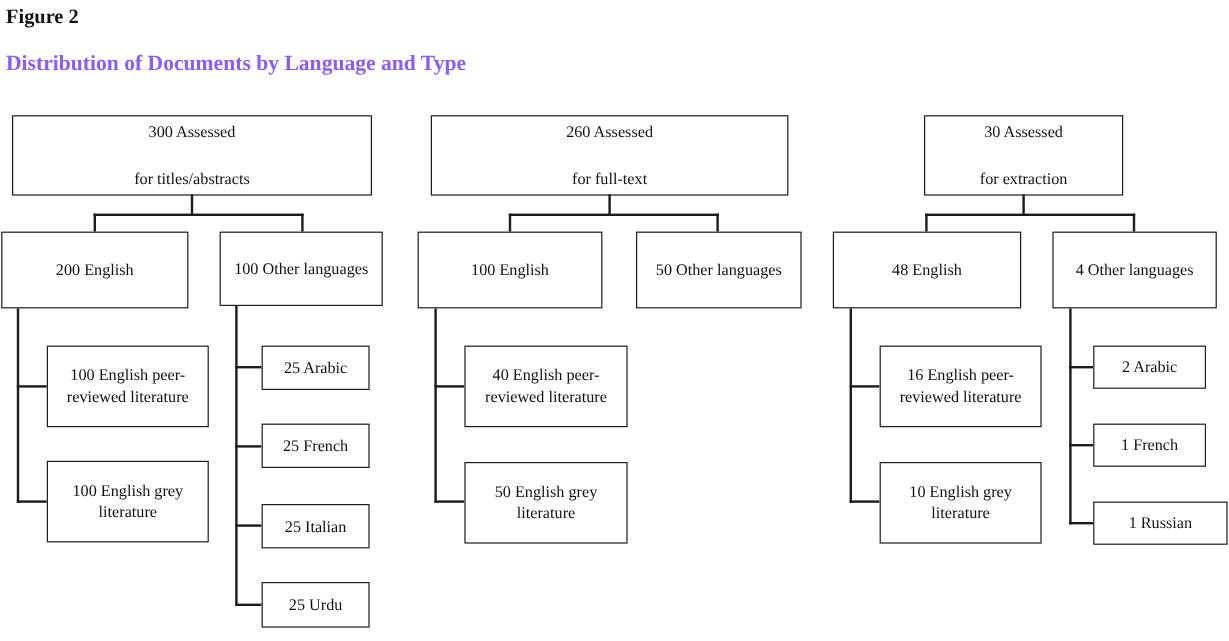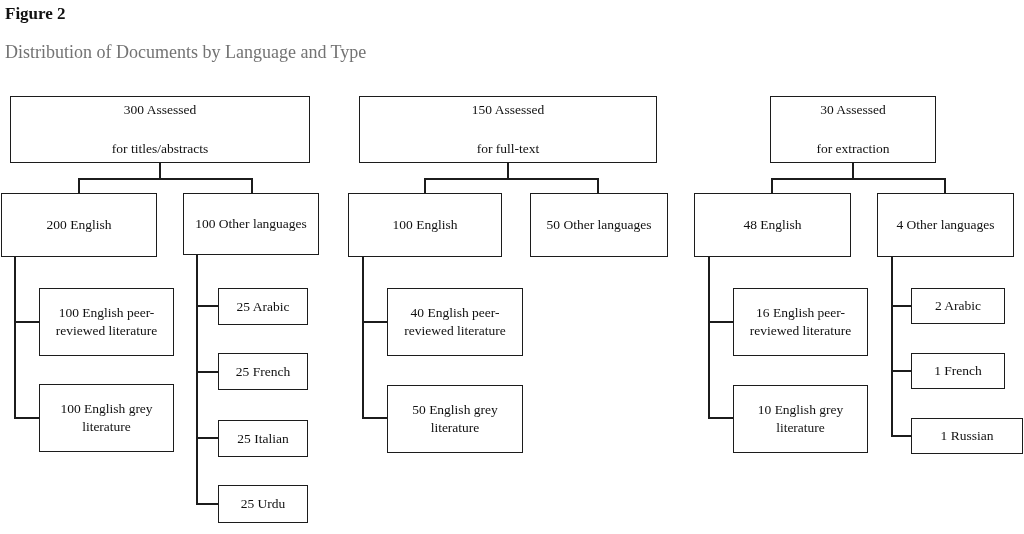--- a/index.html
+++ b/index.html
@@ -23,22 +23,22 @@
     top: 4px;
     font-size: 17px;
     font-weight: bold;
     color: #111111;
   }
   .fig-title {
     position: absolute;
     left: 5px;
     top: 42px;
     font-size: 18px;
-    font-weight: normal;
-    color: #737373;
+    font-weight: bold;
+    color: #8b5cf6;
   }
   .box {
     position: absolute;
     box-sizing: border-box;
     border: 1.5px solid #1c1c1c;
     background: #ffffff;
     display: flex;
     flex-direction: column;
     align-items: center;
     justify-content: center;
@@ -102,21 +102,21 @@
     <div>25 French</div>
   </div>
   <div class="box" style="left:218px; top:420px; width:90px; height:37px">
     <div>25 Italian</div>
   </div>
   <div class="box" style="left:218px; top:485px; width:90px; height:38px">
     <div>25 Urdu</div>
   </div>
 
   <div class="box root" style="left:359px; top:96px; width:298px; height:67px">
-    <div>150 Assessed</div>
+    <div>260 Assessed</div>
     <div>for full-text</div>
   </div>
 
   <div class="line" style="left:507px; top:162px; width:2px; height:18px"></div>
   <div class="line" style="left:424px; top:178px; width:175px; height:2px"></div>
   <div class="line" style="left:424px; top:178px; width:2px; height:16px"></div>
   <div class="line" style="left:597px; top:178px; width:2px; height:16px"></div>
 
   <div class="box" style="left:348px; top:193px; width:154px; height:64px">
     <div>100 English</div>

